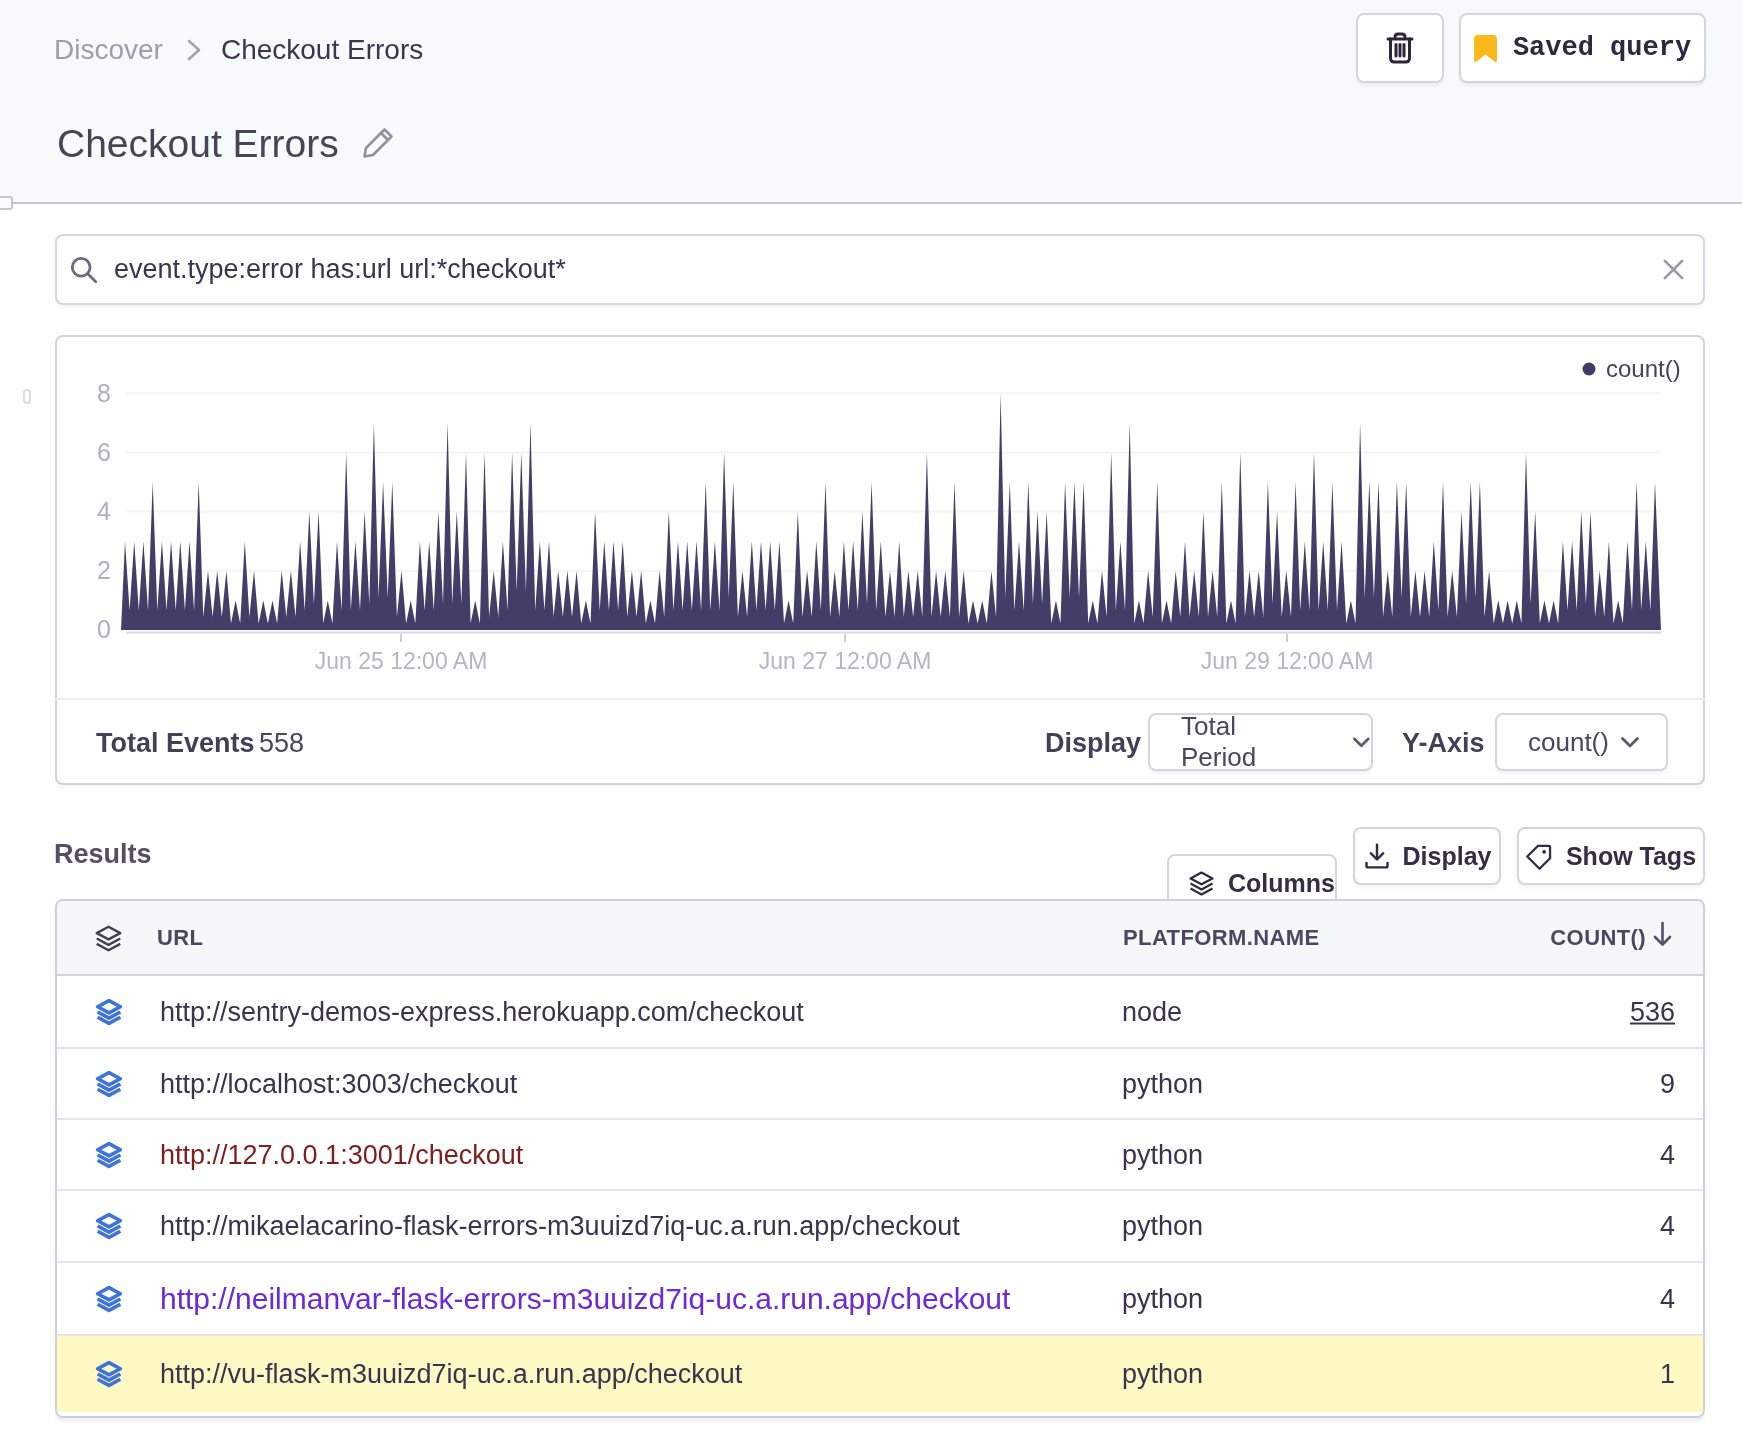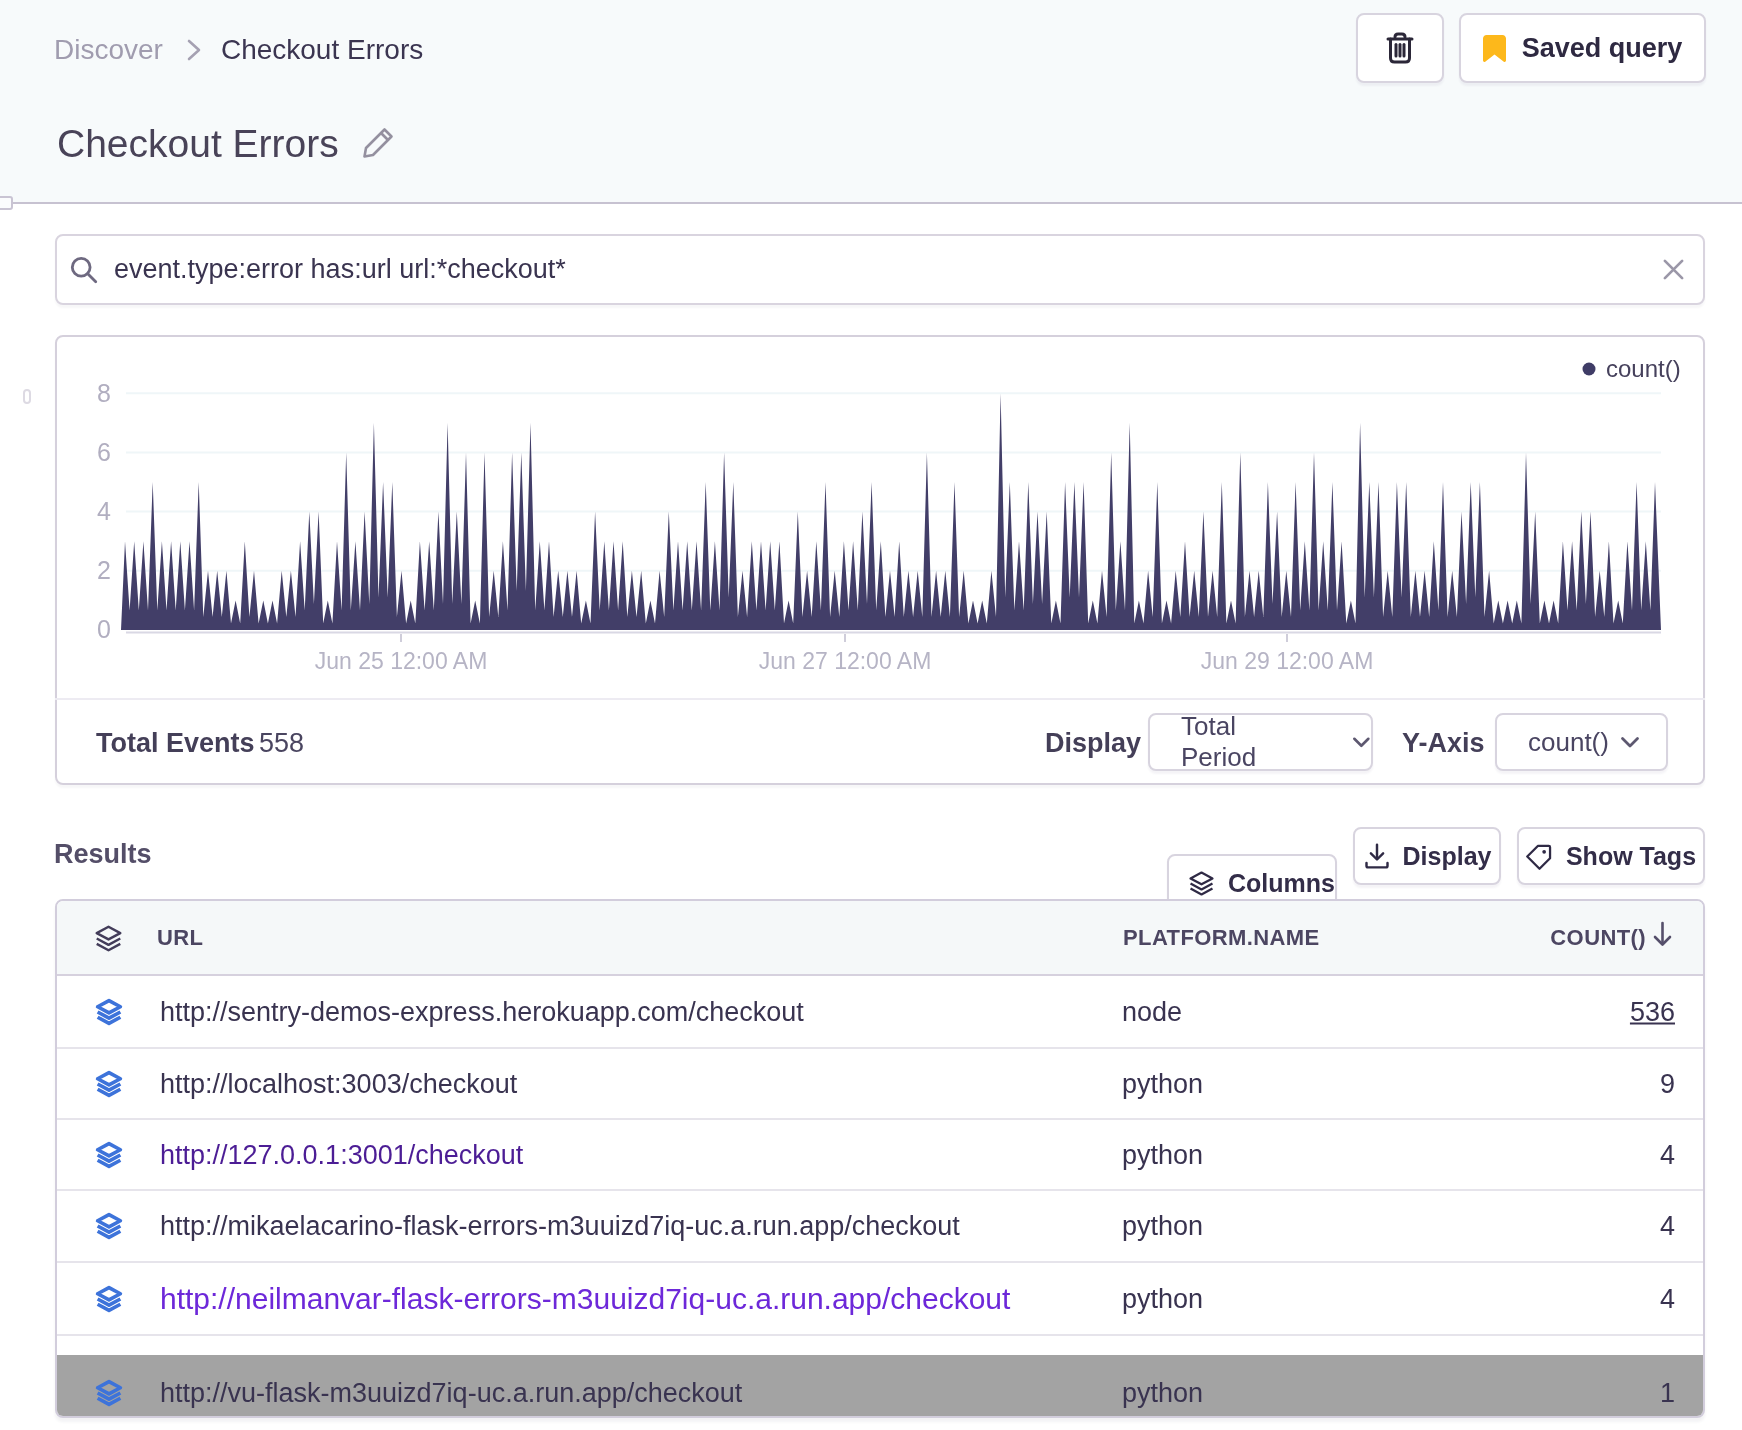--- a/index.html
+++ b/index.html
@@ -29,21 +29,21 @@
         <path d="M11,6 C11,4 12,3 14,3 L18,3 C20,3 21,4 21,6"></path>
         <path d="M4,8 L28,8"></path>
         <path d="M6.5,8 L6.5,27 C6.5,29.5 8,31 10.5,31 L21.5,31 C24,31 25.5,29.5 25.5,27 L25.5,8"></path>
         <path d="M12,13.5 L12,25"></path>
         <path d="M16,13.5 L16,25"></path>
         <path d="M20,13.5 L20,25"></path>
       </g>
     </svg>
   </div>
 
-  <div class="abs btn" style="left:1459px;top:13px;width:247px;height:70px;">
+  <div class="abs btn" style="left:1459px;top:13px;width:247px;height:70px;font-family:Liberation Mono, monospace;">
     <svg width="23" height="27" viewBox="0 0 23 27" style="margin-right:16px;">
       <path d="M3.5,0 L19.5,0 C21.4,0 23,1.6 23,3.5 L23,25.6 C23,26.7 21.7,27.4 20.8,26.7 L11.5,19.6 L2.2,26.7 C1.3,27.4 0,26.7 0,25.6 L0,3.5 C0,1.6 1.6,0 3.5,0 Z" fill="#fdb81b"></path>
     </svg>
     <span class="bold" style="font-size:27px;color:#2e2941;">Saved query</span>
   </div>
 
   <div class="abs" style="left:57px;top:122px;font-size:39px;color:#494358;">Checkout Errors</div>
   <svg class="abs" width="34" height="34" viewBox="0 0 34 34" style="left:361px;top:126px;">
     <g fill="none" stroke="#94909f" stroke-width="2.6" stroke-linejoin="round">
       <path d="M23.5,3.5 L30.5,10.5 L12,29 L3.5,30.5 L5,22 Z"></path>
@@ -199,21 +199,21 @@
       <span style="position:absolute;right:28px;top:50%;transform:translateY(-50%);font-size:27px;color:#393350;">9</span>
     </div>
     <div style="height:71px;border-bottom:2px solid #e6e4eb;position:relative;">
       <svg width="28" height="28" viewBox="0 0 32 32" style="position:absolute;left:38px;top:50%;margin-top:-14px;">
         <g fill="none" stroke="#3d73da" stroke-width="4.2" stroke-linejoin="round">
           <path d="M16,3 L29,10 L16,17 L3,10 Z"></path>
           <path d="M3,16 L16,23 L29,16"></path>
           <path d="M3,22 L16,29 L29,22"></path>
         </g>
       </svg>
-      <span style="position:absolute;left:103px;top:50%;transform:translateY(-50%);font-size:27px;color:#4c1d95;">http://127.0.0.1:3001/checkout</span>
+      <span style="position:absolute;left:103px;top:50%;transform:translateY(-50%);font-size:27px;color:#7f1d1d;">http://127.0.0.1:3001/checkout</span>
       <span style="position:absolute;left:1065px;top:50%;transform:translateY(-50%);font-size:27px;color:#393350;">python</span>
       <span style="position:absolute;right:28px;top:50%;transform:translateY(-50%);font-size:27px;color:#393350;">4</span>
     </div>
     <div style="height:72px;border-bottom:2px solid #e6e4eb;position:relative;">
       <svg width="28" height="28" viewBox="0 0 32 32" style="position:absolute;left:38px;top:50%;margin-top:-14px;">
         <g fill="none" stroke="#3d73da" stroke-width="4.2" stroke-linejoin="round">
           <path d="M16,3 L29,10 L16,17 L3,10 Z"></path>
           <path d="M3,16 L16,23 L29,16"></path>
           <path d="M3,22 L16,29 L29,22"></path>
         </g>
@@ -227,21 +227,21 @@
         <g fill="none" stroke="#3d73da" stroke-width="4.2" stroke-linejoin="round">
           <path d="M16,3 L29,10 L16,17 L3,10 Z"></path>
           <path d="M3,16 L16,23 L29,16"></path>
           <path d="M3,22 L16,29 L29,22"></path>
         </g>
       </svg>
       <span style="position:absolute;left:103px;top:50%;transform:translateY(-50%);font-size:30px;color:#6d28d9;">http://neilmanvar-flask-errors-m3uuizd7iq-uc.a.run.app/checkout</span>
       <span style="position:absolute;left:1065px;top:50%;transform:translateY(-50%);font-size:27px;color:#393350;">python</span>
       <span style="position:absolute;right:28px;top:50%;transform:translateY(-50%);font-size:27px;color:#393350;">4</span>
     </div>
-    <div style="height:76px;background:#a3a3a3;position:relative;margin-top:19px;">
+    <div style="height:76px;background:#fef9c3;position:relative;">
       <svg width="28" height="28" viewBox="0 0 32 32" style="position:absolute;left:38px;top:50%;margin-top:-14px;">
         <g fill="none" stroke="#3d73da" stroke-width="4.2" stroke-linejoin="round">
           <path d="M16,3 L29,10 L16,17 L3,10 Z"></path>
           <path d="M3,16 L16,23 L29,16"></path>
           <path d="M3,22 L16,29 L29,22"></path>
         </g>
       </svg>
       <span style="position:absolute;left:103px;top:50%;transform:translateY(-50%);font-size:27px;color:#393350;">http://vu-flask-m3uuizd7iq-uc.a.run.app/checkout</span>
       <span style="position:absolute;left:1065px;top:50%;transform:translateY(-50%);font-size:27px;color:#393350;">python</span>
       <span style="position:absolute;right:28px;top:50%;transform:translateY(-50%);font-size:27px;color:#393350;">1</span>

